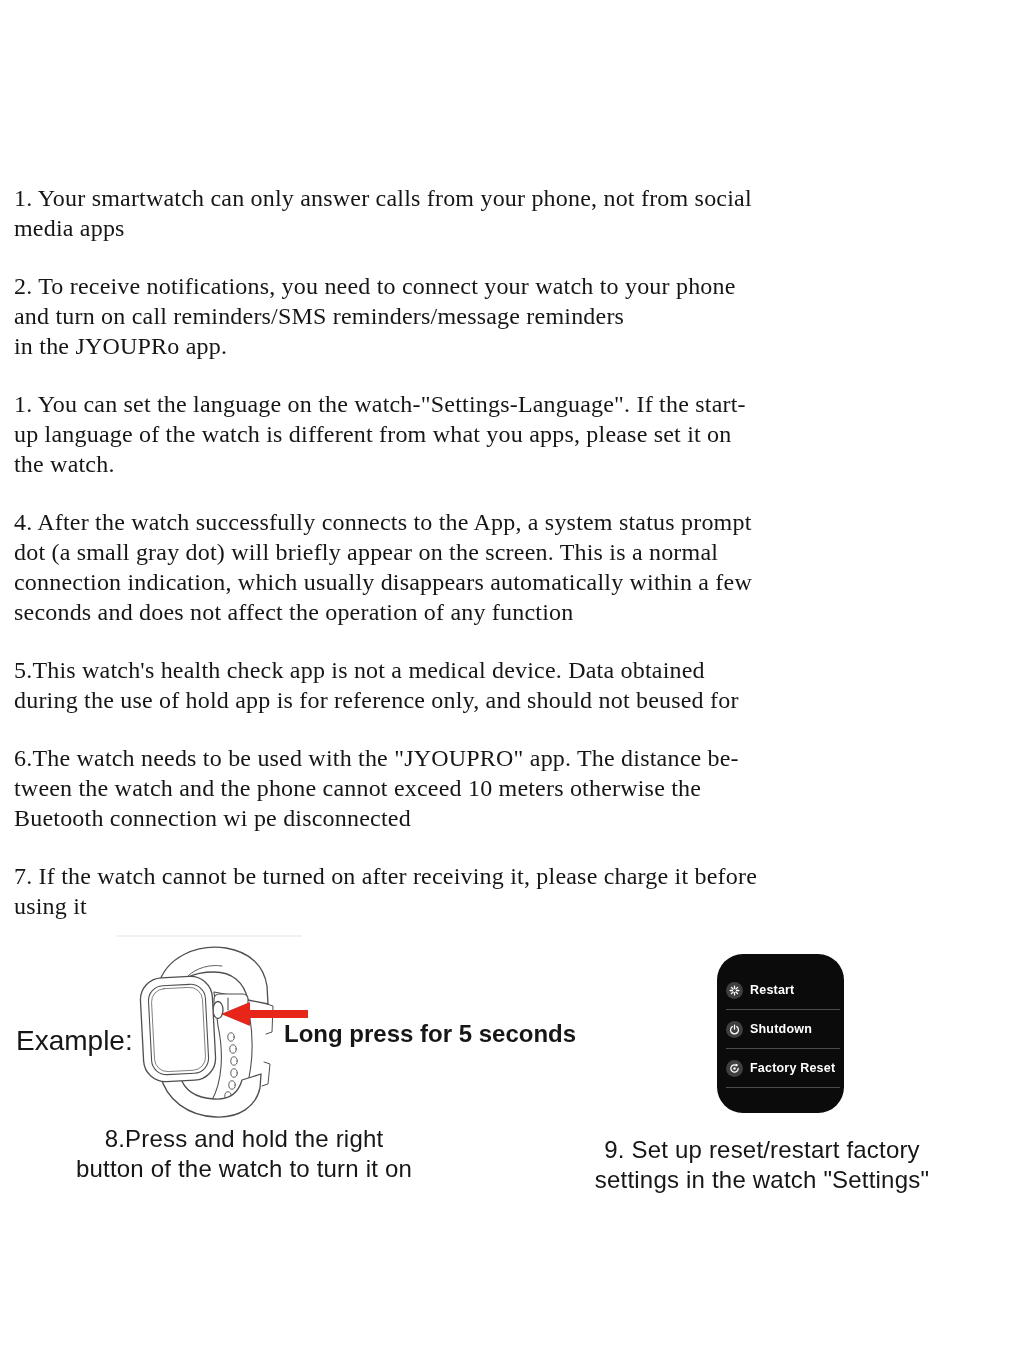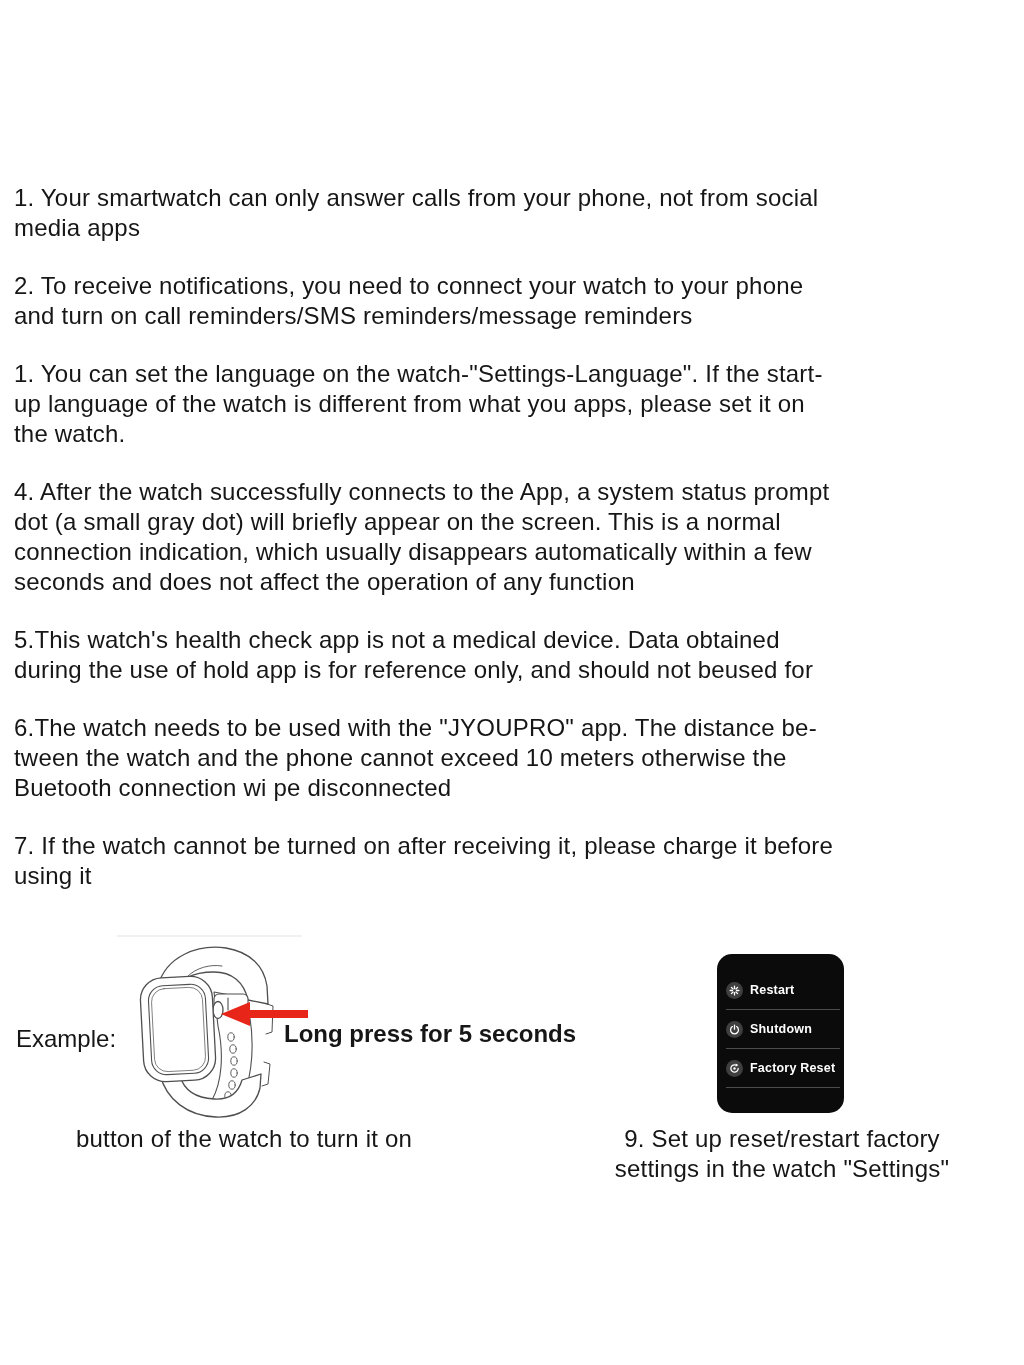--- a/index.html
+++ b/index.html
@@ -1,64 +1,65 @@
 <!DOCTYPE html>
 <html><head>
 <meta charset="utf-8">
 <style>
   html,body{margin:0;padding:0;background:#ffffff;}
   .page{
     position:relative;width:1024px;height:1365px;background:#ffffff;
     font-family:"Liberation Sans",sans-serif;color:#161616;overflow:hidden;
   }
   
-  .notes{position:absolute;left:14px;top:183px;right:0;}
+  .notes{position:absolute;left:14px;top:183px;right:0;font-family:Liberation Serif, serif;}
   .note{margin:0 0 28px 0;font-size:24px;line-height:30px;font-weight:500;letter-spacing:0.2px;}
   .note span{display:block;white-space:nowrap;}
   
   .fade-line{position:absolute;left:117px;top:935px;width:185px;height:2px;background:#f1f1f1;}
-  .example-label{position:absolute;left:16px;top:1025px;font-size:24px;font-weight:500;}
+  .example-label{position:absolute;left:16px;top:1025px;font-size:28px;font-weight:500;}
   .watch-art{position:absolute;left:130px;top:942px;width:180px;height:180px;}
   .arrow-svg{position:absolute;left:220px;top:1001px;width:88px;height:26px;}
   .long-press{position:absolute;left:284px;top:1020px;font-size:24px;font-weight:700;white-space:nowrap;}
   
   .watch-screen{
     position:absolute;left:717px;top:954px;width:127px;height:159px;
-    background:#0b0b0b;border-radius:15px;box-sizing:border-box;
+    background:#0b0b0b;border-radius:26px;box-sizing:border-box;
     display:flex;flex-direction:column;justify-content:flex-start;padding:17px 0 8px 0;
   }
   .menu-row{
     display:flex;align-items:center;gap:7px;height:39px;
     margin:0 4px 0 9px;border-bottom:1px solid #4d4d4d;box-sizing:border-box;
   }
   .icon-circle{
     width:17px;height:17px;border-radius:50%;background:#3f3f3f;flex:0 0 auto;
     display:flex;align-items:center;justify-content:center;
   }
   .icon-circle svg{display:block;}
   .menu-label{color:#ffffff;font-size:12.5px;font-weight:bold;letter-spacing:0.2px;white-space:nowrap;}
   
   .caption{position:absolute;top:1124px;font-size:24px;line-height:30px;font-weight:500;text-align:center;letter-spacing:0.2px;}
   .caption span{display:block;white-space:nowrap;}
   .caption-left{left:28px;width:432px;}
-  .caption-right{left:556px;width:452px;}
+  .caption-right{left:536px;width:452px;margin-top:11px;}
 </style>
 </head>
 <body>
 
 <div class="page">
 
   <div class="notes">
     <p class="note">
       <span>1. Your smartwatch can only answer calls from your phone, not from social</span>
       <span>media apps</span>
     </p>
     <p class="note">
       <span>2. To receive notifications, you need to connect your watch to your phone</span>
       <span>and turn on call reminders/SMS reminders/message reminders</span>
+      <span>in the JYOUPRo app.</span>
     </p>
     <p class="note">
       <span>1. You can set the language on the watch-"Settings-Language". If the start-</span>
       <span>up language of the watch is different from what you apps, please set it on</span>
       <span>the watch.</span>
     </p>
     <p class="note">
       <span>4. After the watch successfully connects to the App, a system status prompt</span>
       <span>dot (a small gray dot) will briefly appear on the screen. This is a normal</span>
       <span>connection indication, which usually disappears automatically within a few</span>
@@ -155,20 +156,21 @@
           <path d="M10 6 A4 4 0 1 1 7.8 2.45" fill="none" stroke="#ffffff" stroke-width="1.4" stroke-linecap="round"></path>
           <polygon points="7.2,0.6 10.2,2.2 7.4,4.2" fill="#ffffff"></polygon>
           <circle cx="6" cy="6" r="1.3" fill="#ffffff"></circle>
         </svg>
       </span>
       <span class="menu-label">Factory Reset</span>
     </div>
   </div>
 
   <div class="caption caption-left">
+    <span>8.Press and hold the right</span>
     <span>button of the watch to turn it on</span>
   </div>
   <div class="caption caption-right">
     <span>9. Set up reset/restart factory</span>
     <span>settings in the watch "Settings"</span>
   </div>
 
 </div>
 
 </body></html>

